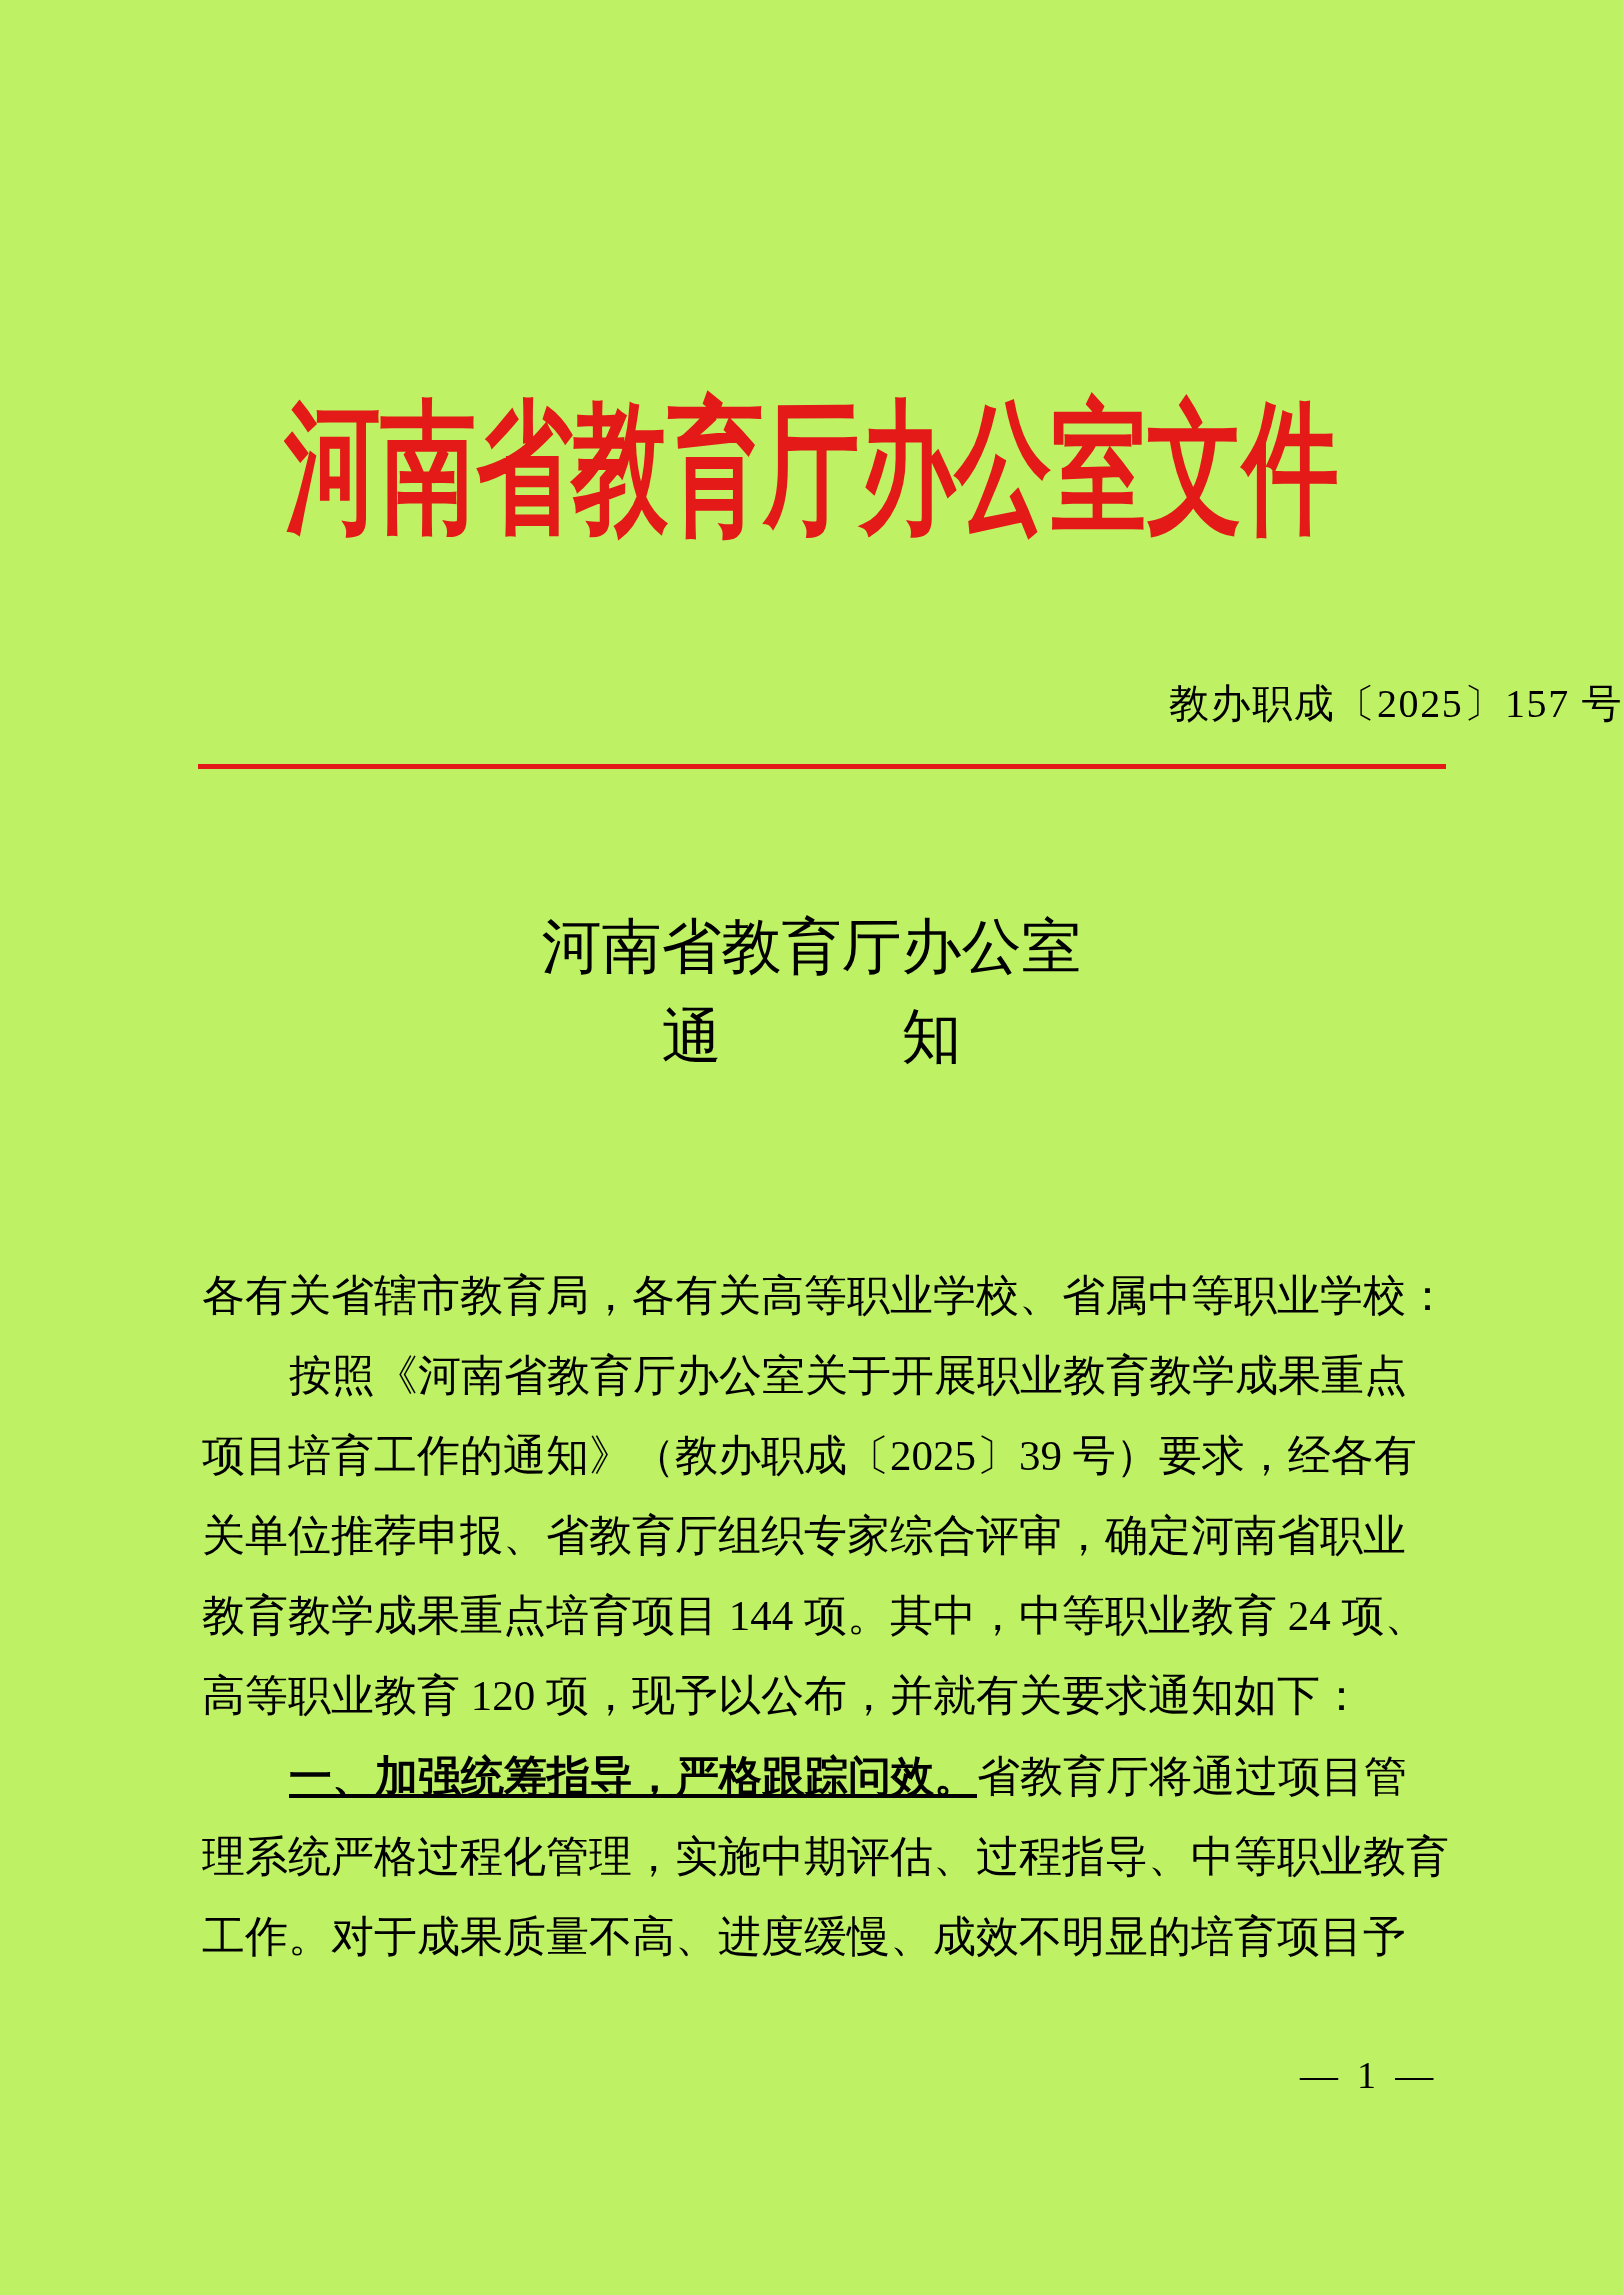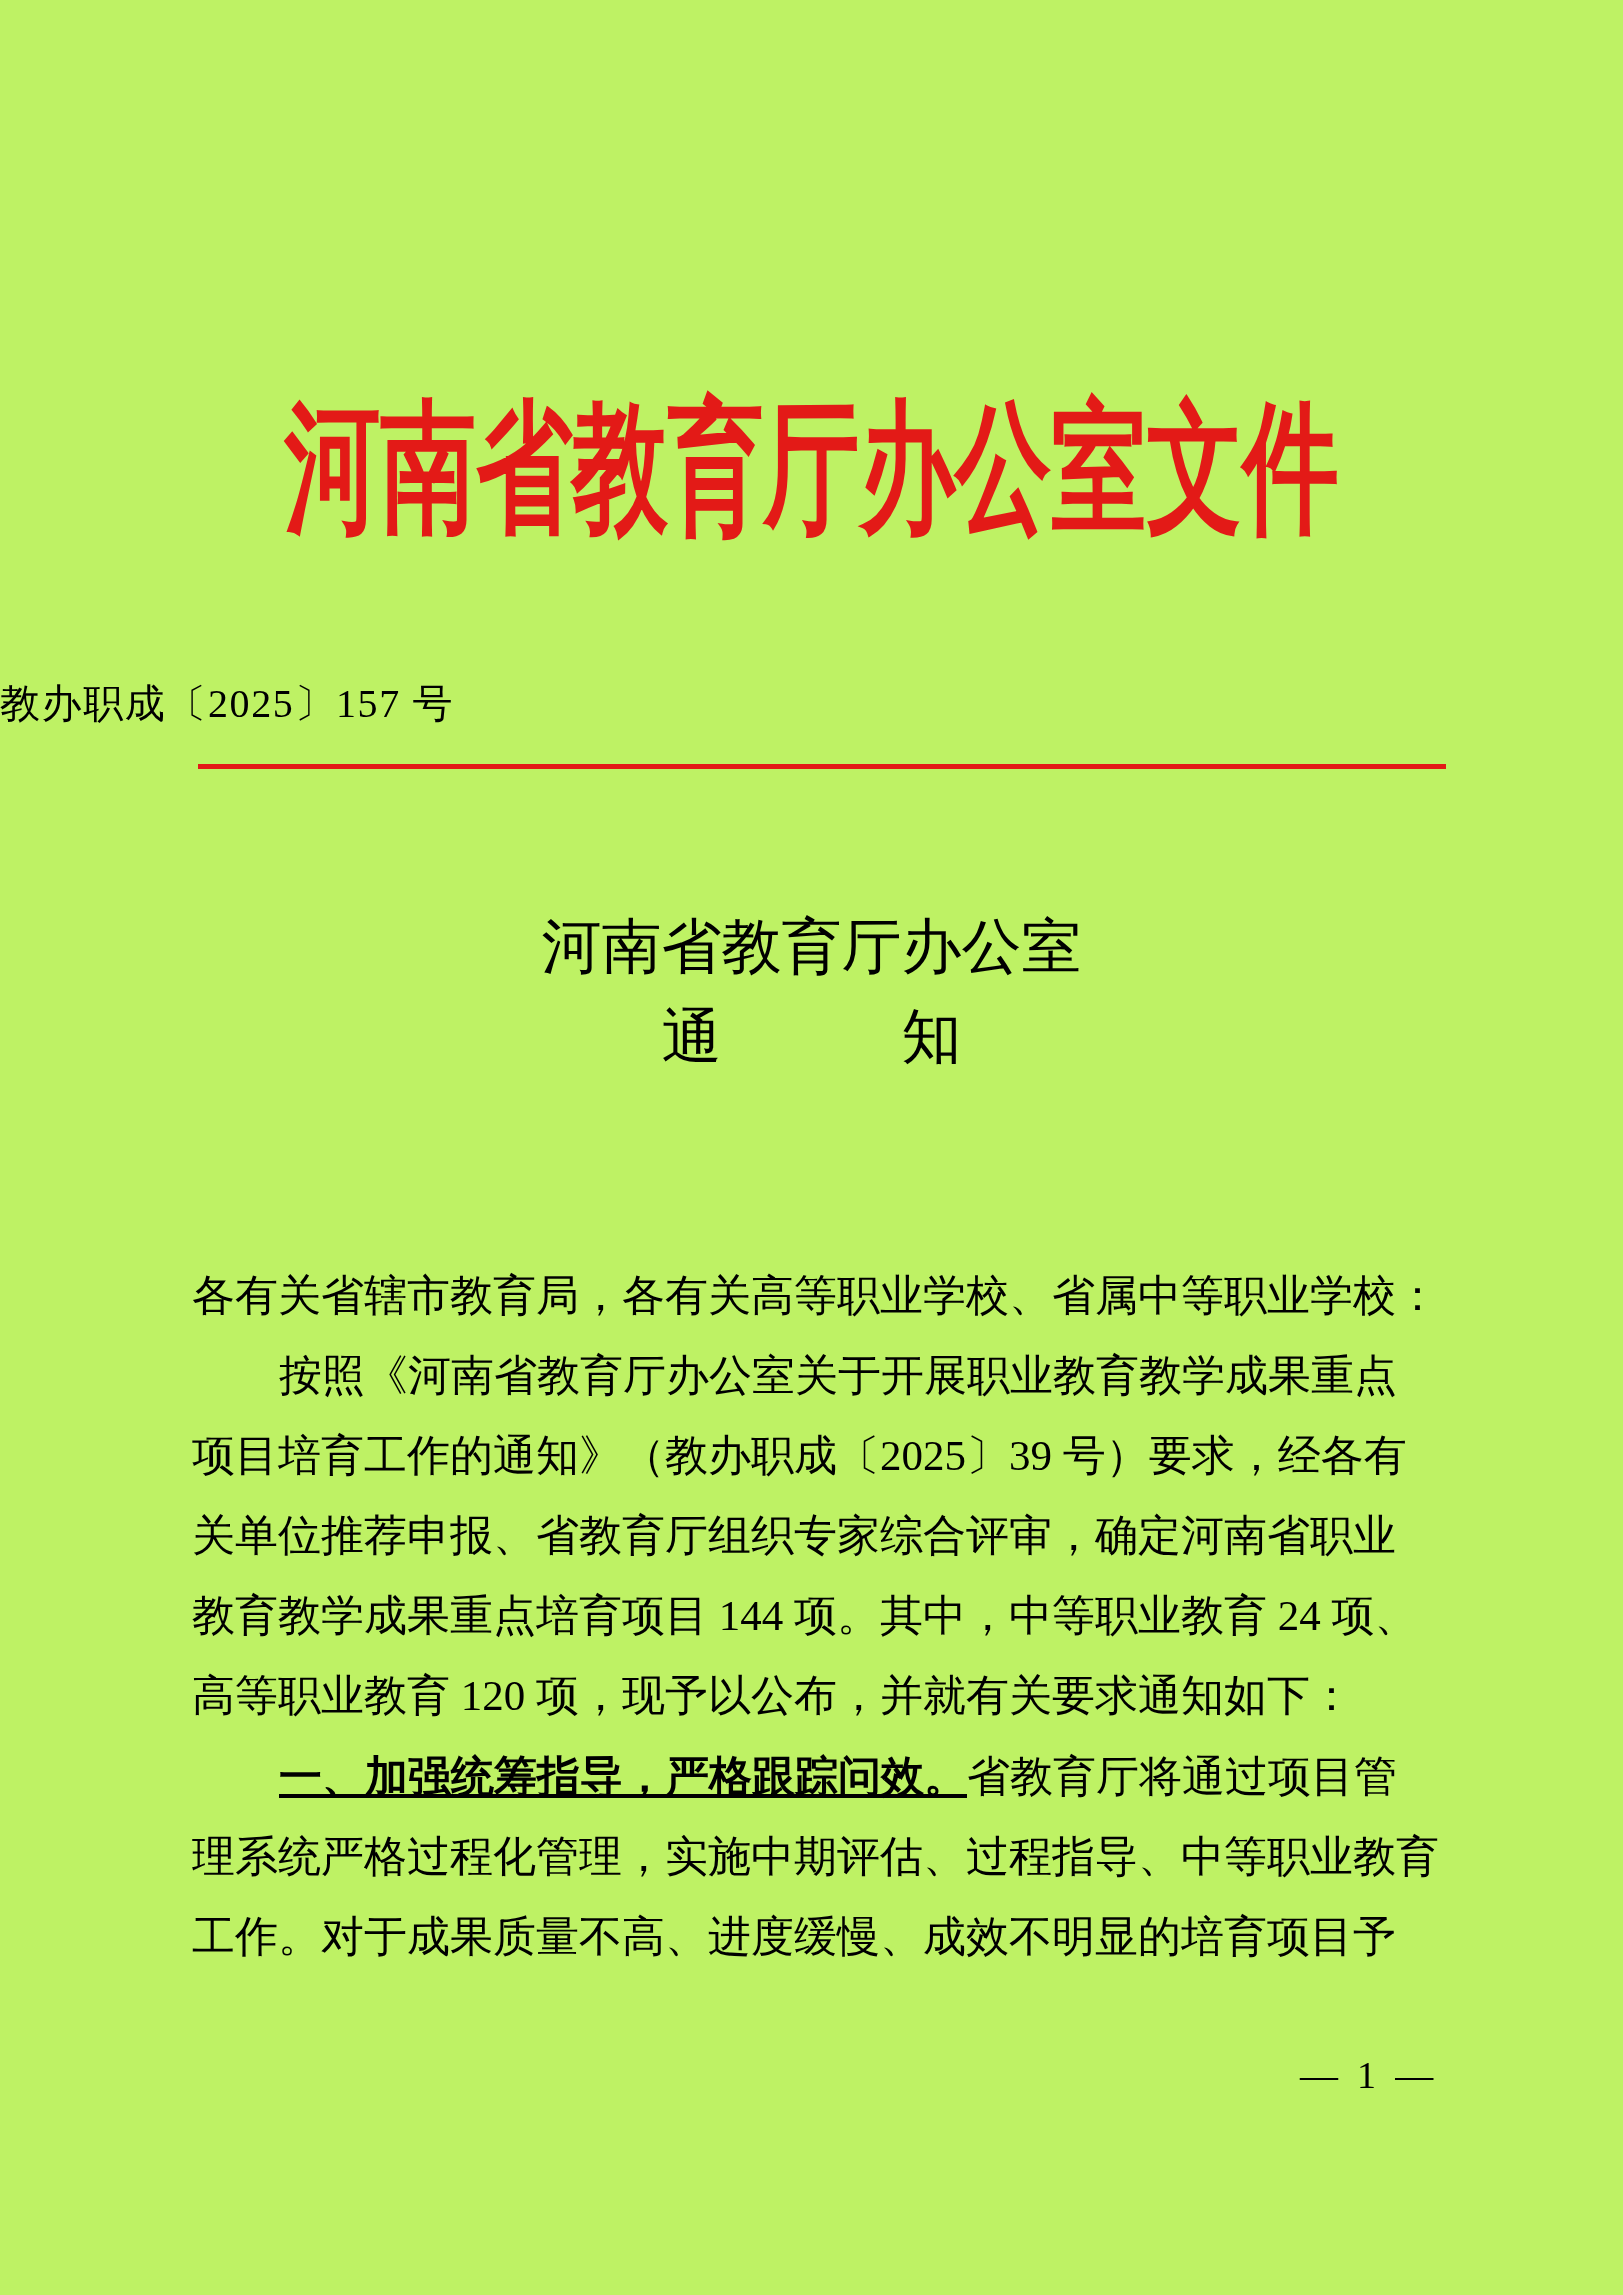--- a/index.html
+++ b/index.html
@@ -26,21 +26,21 @@
     transform: scaleX(0.67);
     transform-origin: 50% 50%;
     white-space: nowrap;
   }
   
   .doc-number {
     position: absolute;
     top: 682px;
     left: 0;
     width: 100%;
-    text-align: left;
+    text-align: right;
     font-size: 40px;
     line-height: 44px;
     letter-spacing: 1.6px;
     white-space: nowrap;
   }
   
   .red-rule {
     position: absolute;
     top: 764px;
     left: 198px;
@@ -63,21 +63,21 @@
   
   .body-text {
     position: absolute;
     top: 1256px;
     left: 192px;
     width: 1252px;
     font-size: 43px;
     line-height: 80px;
     text-align: left;
   }
-  .body-line { white-space: nowrap; }
+  .body-line { white-space: nowrap; margin-left: 10px; }
   .body-line.indent { text-indent: 87px; }
   .seg-bold {
     font-family: "Liberation Sans", "DejaVu Sans", sans-serif;
     font-weight: bold;
     text-decoration: underline;
   }
   
   .page-number {
     position: absolute;
     top: 2055px;

